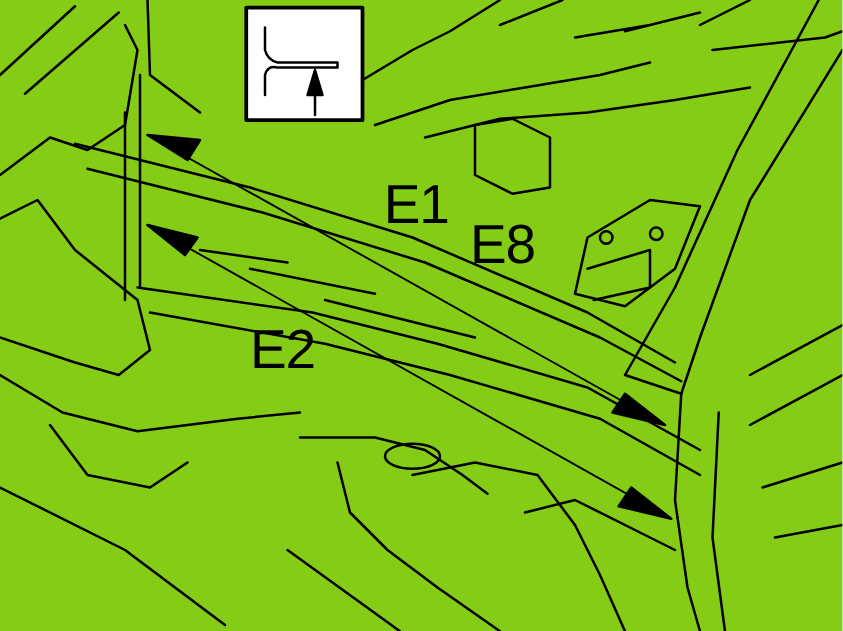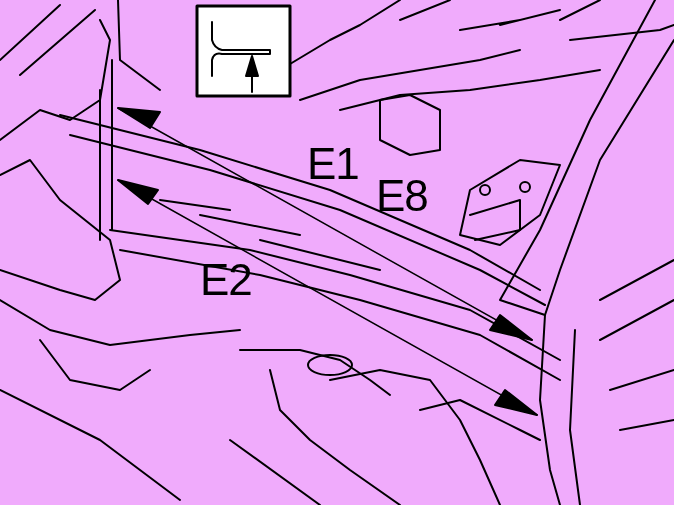--- a/index.html
+++ b/index.html
@@ -1,16 +1,16 @@
 <!DOCTYPE html>
 <html><head>
 <meta charset="utf-8">
 <style>
   html,body{margin:0;padding:0;background:#fff;}
-  #stage{position:relative;width:674px;height:505px;overflow:hidden;background:#f0abfc;}
+  #stage{position:relative;width:674px;height:505px;overflow:hidden;background:#84cc16;}
   svg{position:absolute;left:0;top:0;}
   .lbl{position:absolute;font-family:"Liberation Sans",sans-serif;font-size:44px;color:#000;line-height:1;letter-spacing:-1px;}
 </style>
 </head>
 <body>
 
 <div id="stage">
 <svg width="674" height="505" viewBox="0 0 674 505" fill="none" stroke="#000" stroke-width="2" stroke-linecap="round" stroke-linejoin="round">
 
   <path d="M0 60 L60 5 M20 75 L95 10 M0 140 L40 110 L70 120 L100 100 L110 40 L100 20"></path>

